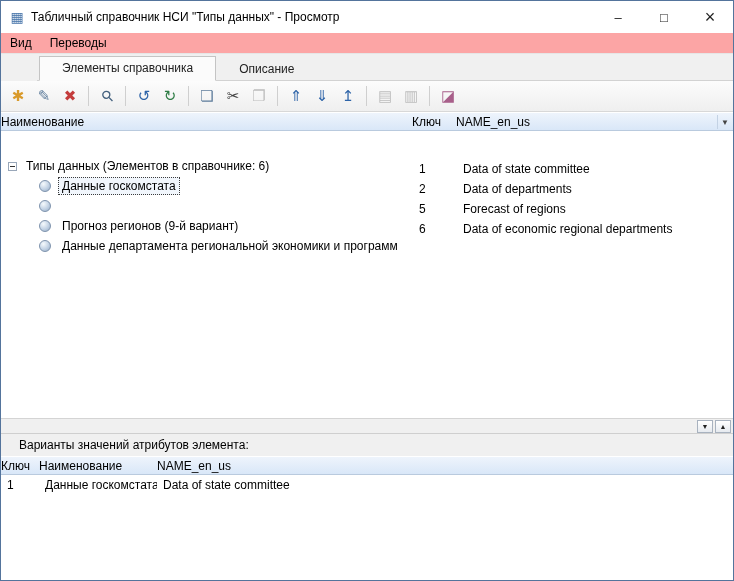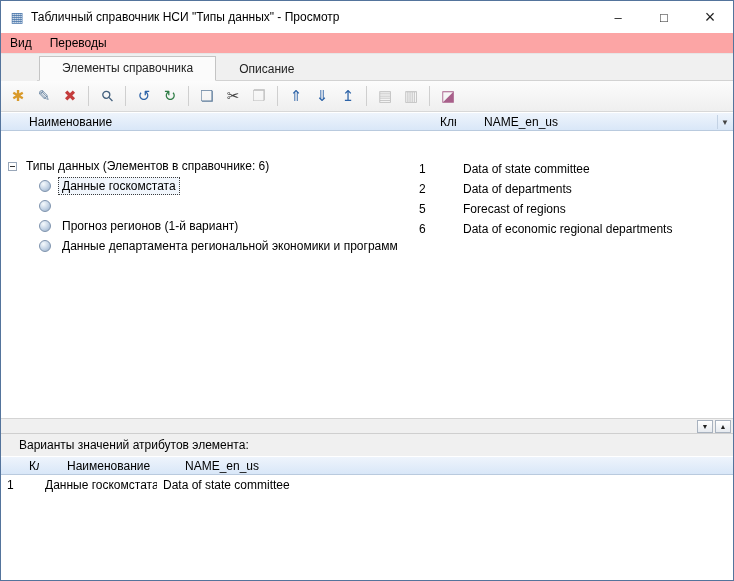--- a/index.html
+++ b/index.html
@@ -81,21 +81,21 @@
     height: 19px;
     align-items: center;
     background: linear-gradient(#eef4fc, #d9e7f8);
     border-top: 1px solid #ffffff;
     border-bottom: 1px solid #b9cade;
     position: relative;
     font-size: 12px;
   }
   .tree-cols { grid-template-columns: 411px 44px 1fr; }
   .attr-cols { grid-template-columns: 38px 118px 1fr; }
-  .hcell { white-space: nowrap; overflow: hidden; margin-left: 28px; }
+  .hcell { white-space: nowrap; overflow: hidden; }
   .head-dropdown {
     position: absolute; right: 1px; top: 2px;
     width: 15px; height: 14px;
     display: flex; align-items: center; justify-content: center;
     font-size: 8px; color: #444;
     border-left: 1px solid #c3d2e4;
   }
 
   
   .tree-area { height: 287px; background: #ffffff; overflow: hidden; }
@@ -258,21 +258,21 @@
       <div class="trow">
         <div class="tname child">
           <span class="sphere"></span>
         </div>
         <div class="kcell">2</div>
         <div class="ecell">Data of departments</div>
       </div>
       <div class="trow">
         <div class="tname child">
           <span class="sphere"></span>
-          <span class="item-label">Прогноз регионов (1-й вариант)</span>
+          <span class="item-label">Прогноз регионов (9-й вариант)</span>
         </div>
         <div class="kcell">5</div>
         <div class="ecell">Forecast of regions</div>
       </div>
       <div class="trow">
         <div class="tname child">
           <span class="sphere"></span>
           <span class="item-label">Данные департамента региональной экономики и программ</span>
         </div>
         <div class="kcell">6</div>

